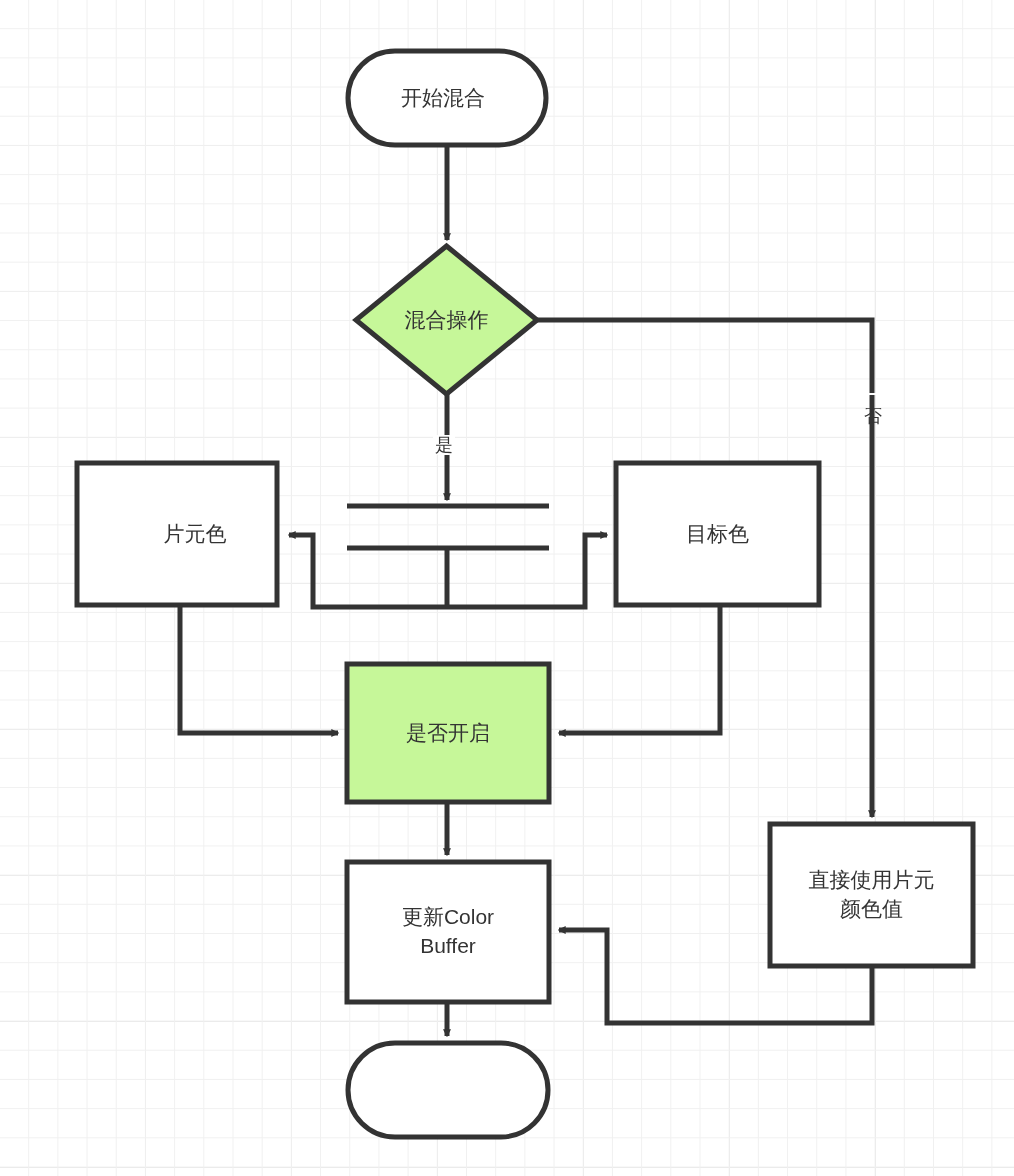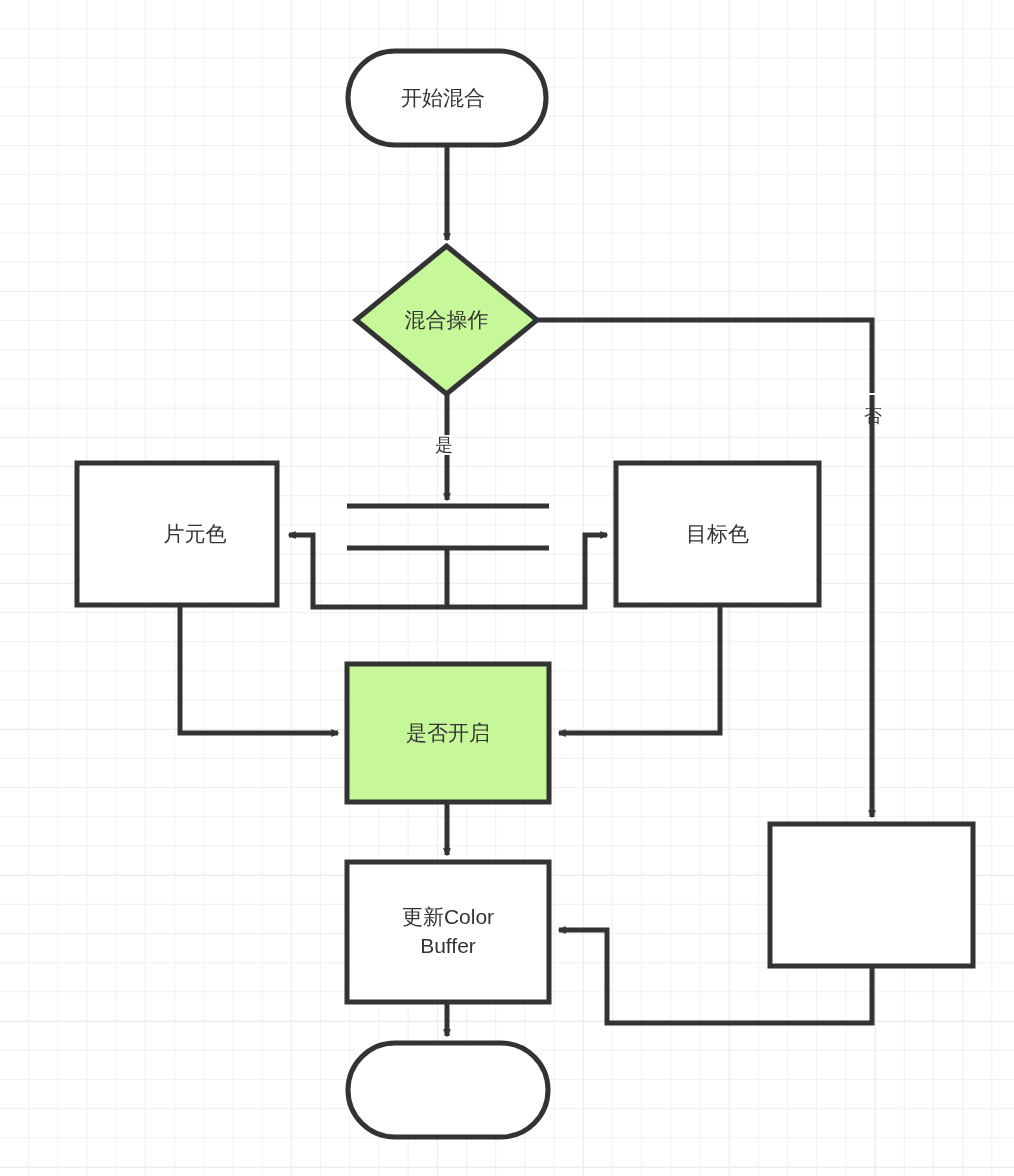--- a/index.html
+++ b/index.html
@@ -118,19 +118,21 @@
 
   <div class="node-label" style="left:95px; top:463px; width:200px; height:142px;">片元色</div>
 
   <div class="node-label" style="left:616px; top:463px; width:203px; height:142px;">目标色</div>
 
   <div class="node-label" style="left:347px; top:664px; width:202px; height:138px;">是否开启</div>
 
   <div class="node-label" style="left:347px; top:862px; width:202px; height:140px;">更新Color
 Buffer</div>
 
+  <div class="node-label" style="left:770px; top:824px; width:203px; height:142px;">直接使用片元
+颜色值</div>
 
 
   <div class="edge-label" style="left:433px; top:435px;">是</div>
 
   <div class="edge-label vertical" style="left:862px; top:393px;">否</div>
 
 </div>
 
 </body></html>

